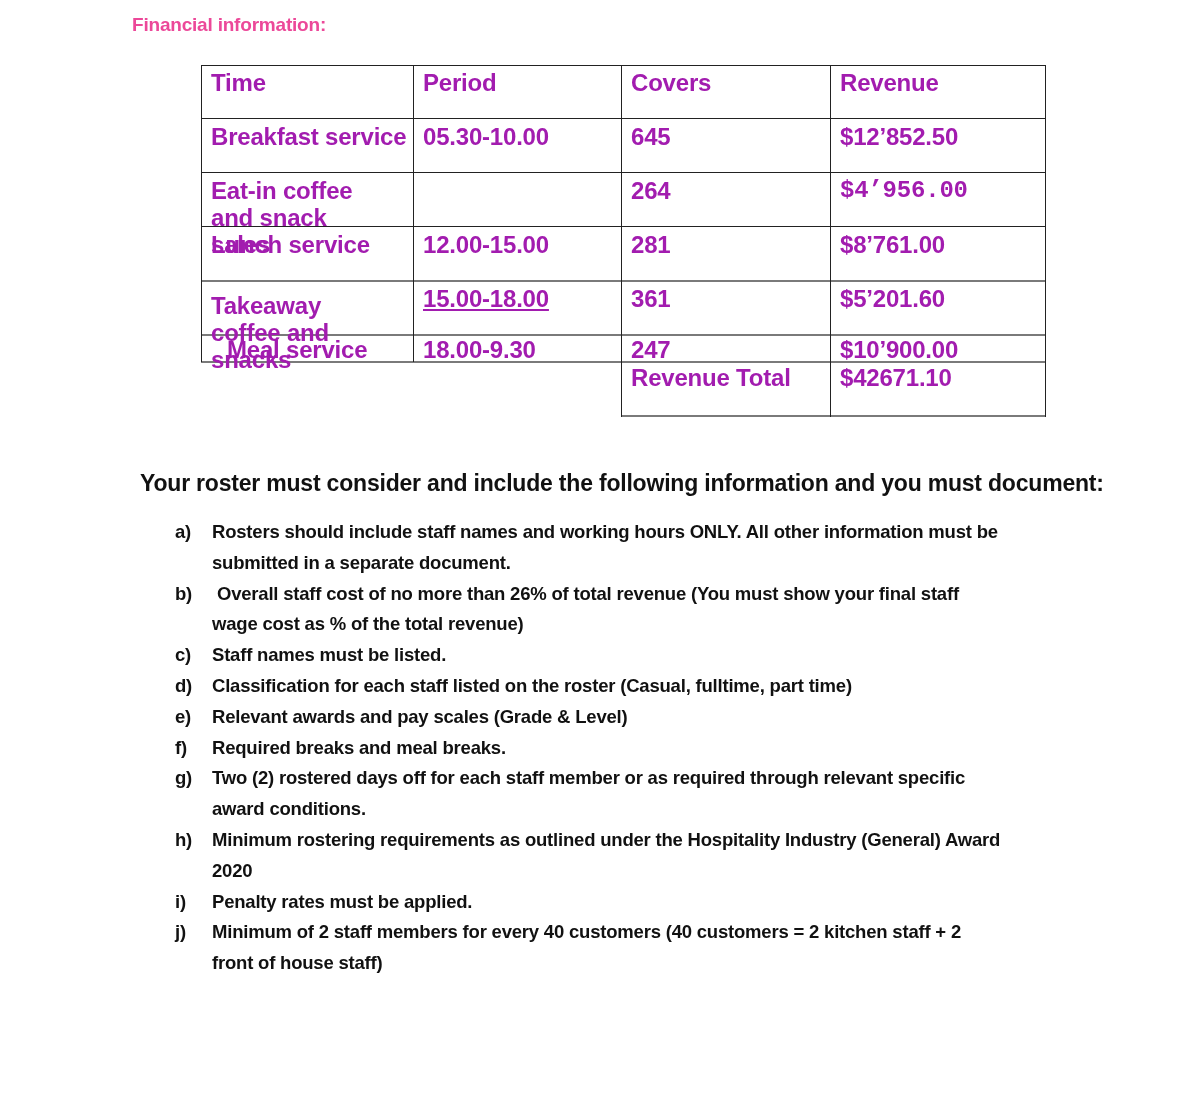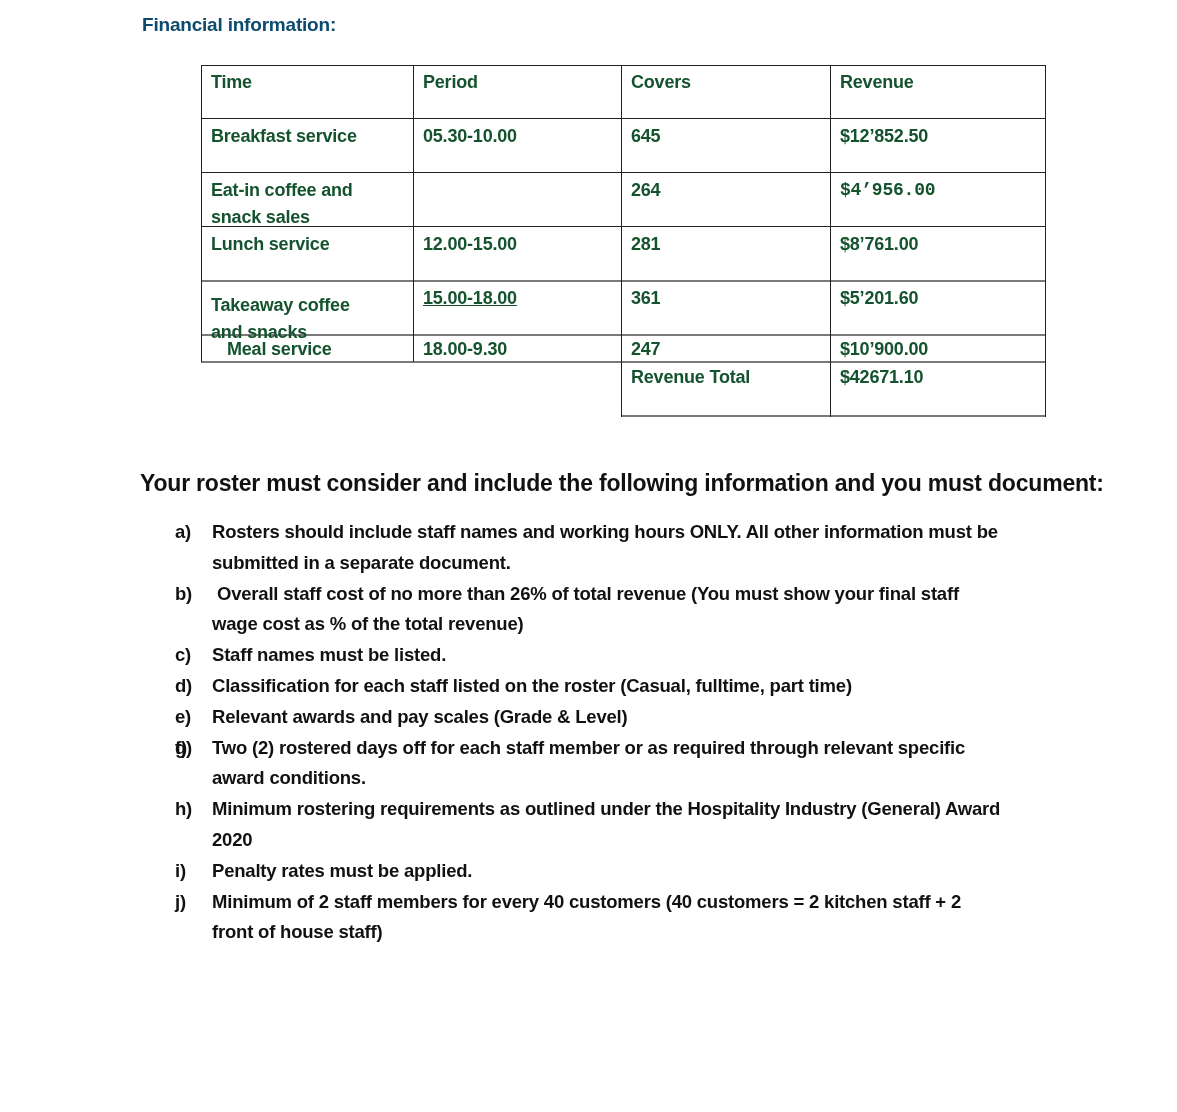--- a/index.html
+++ b/index.html
@@ -10,42 +10,42 @@
     body {
       width: 1177px;
       height: 1112px;
       position: relative;
       font-family: "Liberation Sans", "DejaVu Sans", sans-serif;
       color: #111111;
       overflow: hidden;
     }
     .section-title {
       position: absolute;
-      left: 142px;
+      left: 132px;
       top: 14px;
       font-size: 19px;
       font-weight: bold;
-      color: #0c4a6e;
+      color: #ec4899;
       letter-spacing: -0.2px;
     }
     .fin-table {
       position: absolute;
       left: 201px;
       top: 65px;
       width: 845px;
       height: 352px;
     }
     .cell {
       position: absolute;
       box-sizing: border-box;
       padding: 4px 0 0 10px;
-      font-size: 18px;
+      font-size: 24px;
       font-weight: bold;
       line-height: 27px;
-      color: #14532d;
+      color: #a21caf;
       letter-spacing: -0.2px;
     }
     .hline, .vline {
       position: absolute;
       background: #222;
     }
     .hline { height: 1px; }
     .vline { width: 1px; }
     .hline.grey { background: #7a7a7a; height: 2px; }
 
@@ -155,20 +155,21 @@
   <li class="req-item">
     <span class="req-marker">d)</span>
     <span>Classification for each staff listed on the roster (Casual, fulltime, part time)</span>
   </li>
   <li class="req-item">
     <span class="req-marker">e)</span>
     <span>Relevant awards and pay scales (Grade &amp; Level)</span>
   </li>
   <li class="req-item">
     <span class="req-marker">f)</span>
+    <span>Required breaks and meal breaks.</span>
   </li>
   <li class="req-item">
     <span class="req-marker">g)</span>
     <span>Two (2) rostered days off for each staff member or as required through relevant specific award conditions.</span>
   </li>
   <li class="req-item">
     <span class="req-marker">h)</span>
     <span>Minimum rostering requirements as outlined under the Hospitality Industry (General) Award 2020</span>
   </li>
   <li class="req-item">

